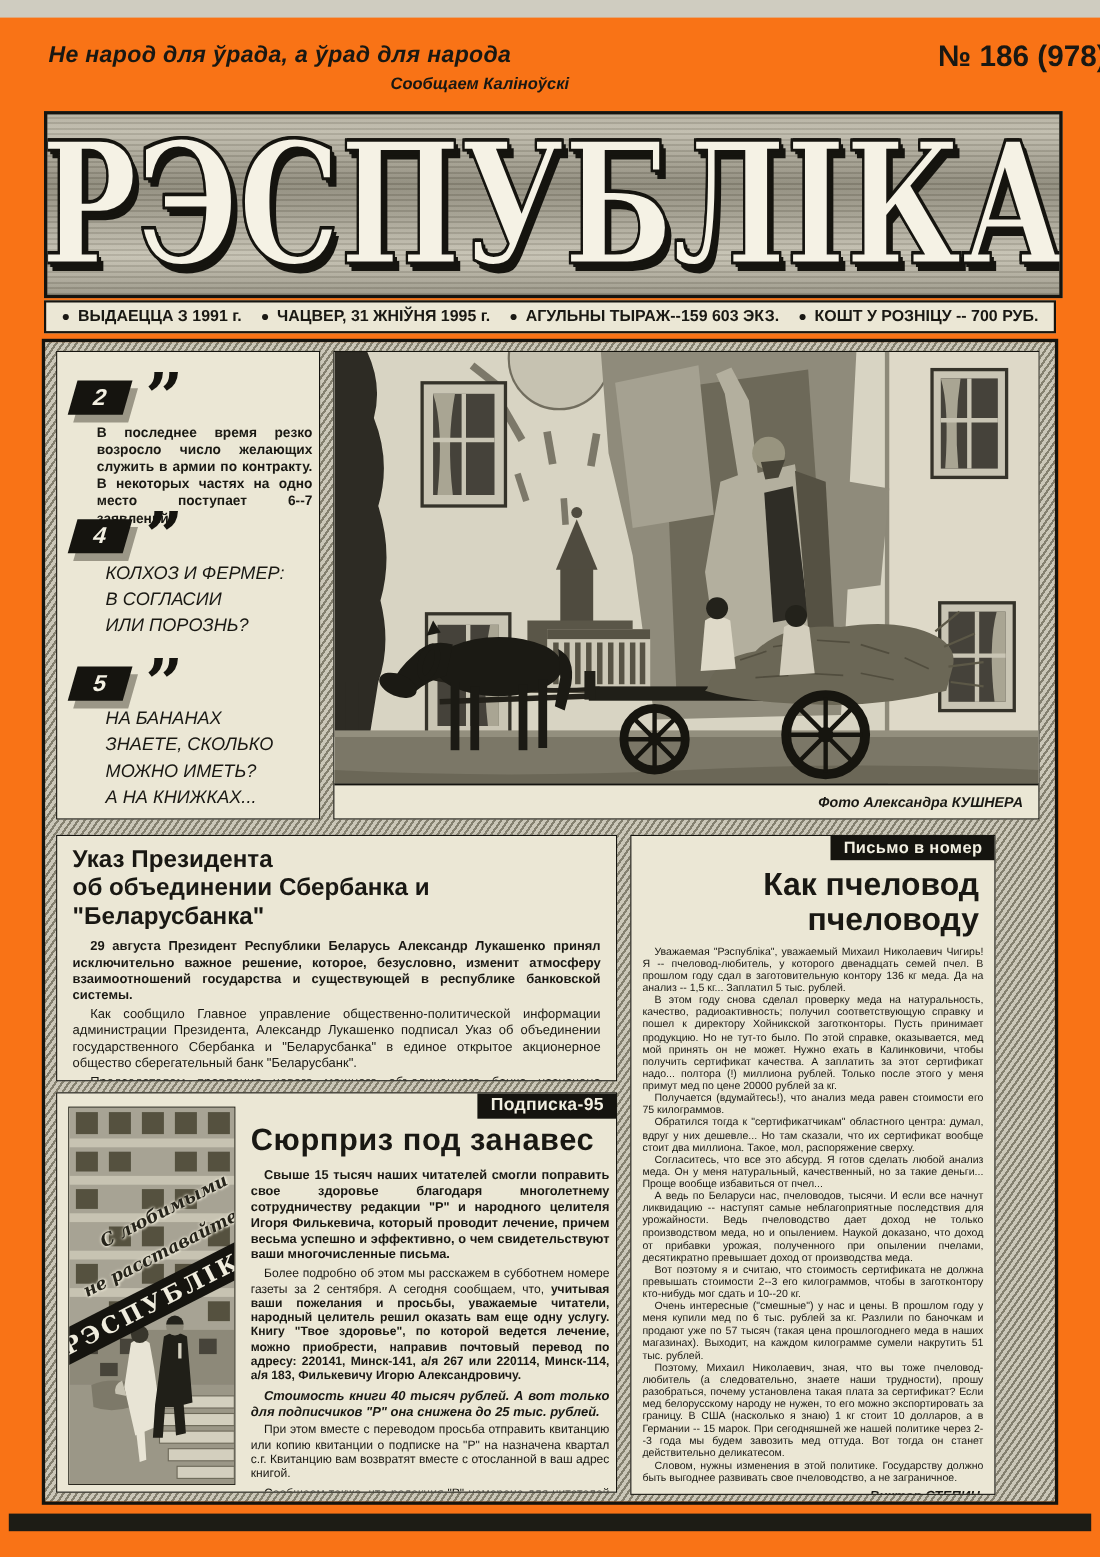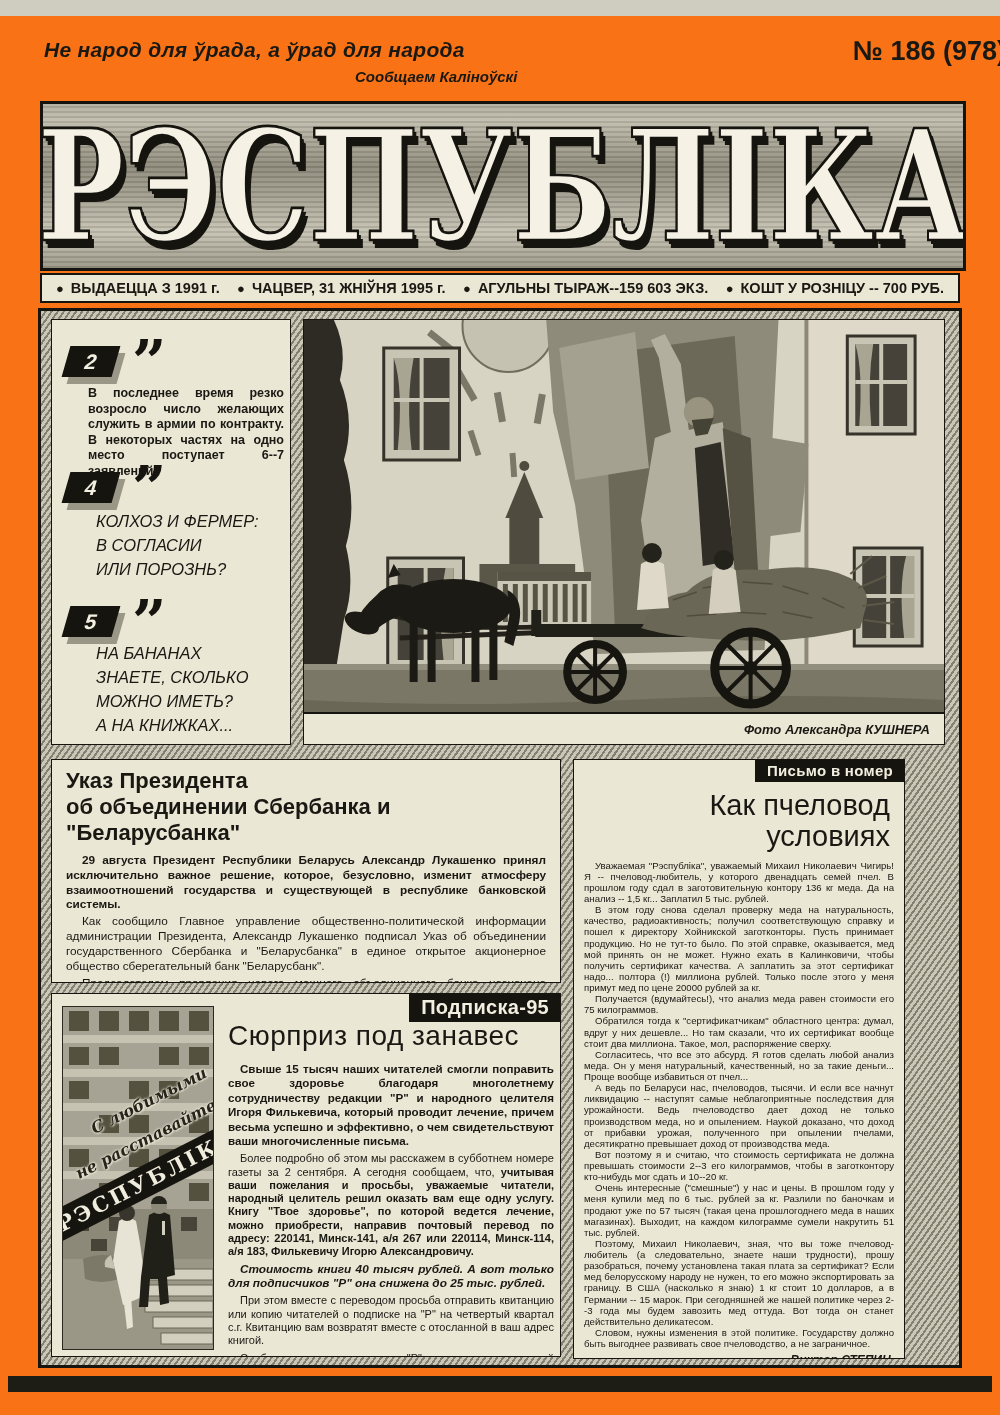--- a/index.html
+++ b/index.html
@@ -52,37 +52,37 @@
   
   .decree-box{left:10px;top:448px;width:510px;height:224px;padding:8px 14px;overflow:hidden;}
   .decree-title{text-align:left;font-weight:bold;font-size:22px;line-height:1.18;}
   .decree-lead{font-weight:bold;font-size:11.8px;line-height:1.26;text-align:justify;text-indent:16px;margin:7px 0 0;}
   .decree-p{font-size:11.8px;line-height:1.26;text-align:justify;text-indent:16px;margin:2px 0 0;}
 
   
   .letter-box{left:532px;top:448px;width:332px;height:600px;padding:0 10px 4px;overflow:hidden;}
   .tag{position:absolute;top:-1px;right:-1px;background:#15140f;color:#f2efe1;font-weight:bold;
     font-size:15px;padding:3px 12px;letter-spacing:.3px;}
-  .letter-title{margin-top:30px;text-align:right;font-weight:normal;font-size:29px;line-height:1.08;padding-right:4px;}
+  .letter-title{margin-top:30px;text-align:right;font-weight:bold;font-size:29px;line-height:1.08;padding-right:4px;}
   .letter-body{margin-top:7px;}
   .letter-body p{font-size:9.6px;line-height:1.16;text-align:justify;text-indent:11px;margin:0;}
   .letter-sign{margin-top:4px;text-align:right;font-weight:bold;font-style:italic;font-size:12px;line-height:1.25;}
 
   
   .subs-box{left:10px;top:682px;width:510px;height:364px;overflow:hidden;}
-  .subs-tag{font-size:20px;}
+  .subs-tag{font-size:16px;}
   .subs-photo-wrap{position:absolute;left:10px;top:12px;width:150px;height:342px;overflow:hidden;
     border:1px solid #2a281f;}
   .subs-script{position:absolute;transform:rotate(-27deg);font-family:"DejaVu Serif",serif;
     font-style:italic;font-weight:bold;font-size:16px;color:#26241b;white-space:nowrap;
     text-shadow:0 0 3px #ece8d7,0 0 2px #ece8d7,1px 1px 2px #ece8d7;}
   .subs-ribbon{position:absolute;left:-24px;top:158px;width:216px;transform:rotate(-27deg);
     background:#15140f;color:#f0edde;font-weight:bold;font-size:21px;letter-spacing:3px;
     text-align:center;padding:3px 0;font-family:"DejaVu Serif",serif;}
-  .subs-title{position:absolute;left:176px;top:26px;width:326px;font-weight:normal;font-size:28px;letter-spacing:.5px;}
+  .subs-title{position:absolute;left:176px;top:26px;width:326px;font-weight:bold;font-size:28px;letter-spacing:.5px;}
   .subs-colmn{position:absolute;left:176px;top:68px;width:326px;}
   .subs-lead{font-weight:bold;font-size:11.6px;line-height:1.24;text-align:justify;text-indent:12px;margin:0;}
   .subs-p{font-size:11px;line-height:1.21;text-align:justify;text-indent:12px;margin:4px 0 0;}
   .subs-p b{font-weight:bold;}
   .subs-price{font-weight:bold;font-style:italic;font-size:11.8px;line-height:1.22;text-align:justify;text-indent:12px;margin:3px 0 0;}
 
   .bottom-bar{left:8px;top:1360px;width:984px;height:16px;background:#1d1c15;}
 </style>
 </head>
 <body>
@@ -242,21 +242,21 @@
       </div>
       <p class="decree-lead">29 августа Президент Республики Беларусь Александр Лукашенко принял исключительно важное решение, которое, безусловно, изменит атмосферу взаимоотношений государства и существующей в республике банковской системы.</p>
       <p class="decree-p">Как сообщило Главное управление общественно-политической информации администрации Президента, Александр Лукашенко подписал Указ об объединении государственного Сбербанка и "Беларусбанка" в единое открытое акционерное общество сберегательный банк "Беларусбанк".</p>
       <p class="decree-p">Председателем правления нового мощного объединенного банка назначена Тамара Винникова. Новой банковской структуре предстоит решить целый ряд крупных задач, связанных с социальной защитой населения в условиях реформирования экономики республики.</p>
     </div>
 
     <div class="panel letter-box">
       <div class="tag">Письмо в номер</div>
       <div class="letter-title">
         <div>Как пчеловод</div>
-        <div>условиях</div>
+        <div>пчеловоду</div>
       </div>
       <div class="letter-body">
         <p>Уважаемая "Рэспубліка", уважаемый Михаил Николаевич Чигирь! Я -- пчеловод-любитель, у которого двенадцать семей пчел. В прошлом году сдал в заготовительную контору 136 кг меда. Да на анализ -- 1,5 кг... Заплатил 5 тыс. рублей.</p>
         <p>В этом году снова сделал проверку меда на натуральность, качество, радиоактивность; получил соответствующую справку и пошел к директору Хойникской заготконторы. Пусть принимает продукцию. Но не тут-то было. По этой справке, оказывается, мед мой принять он не может. Нужно ехать в Калинковичи, чтобы получить сертификат качества. А заплатить за этот сертификат надо... полтора (!) миллиона рублей. Только после этого у меня примут мед по цене 20000 рублей за кг.</p>
         <p>Получается (вдумайтесь!), что анализ меда равен стоимости его 75 килограммов.</p>
         <p>Обратился тогда к "сертификатчикам" областного центра: думал, вдруг у них дешевле... Но там сказали, что их сертификат вообще стоит два миллиона. Такое, мол, распоряжение сверху.</p>
         <p>Согласитесь, что все это абсурд. Я готов сделать любой анализ меда. Он у меня натуральный, качественный, но за такие деньги... Проще вообще избавиться от пчел...</p>
         <p>А ведь по Беларуси нас, пчеловодов, тысячи. И если все начнут ликвидацию -- наступят самые неблагоприятные последствия для урожайности. Ведь пчеловодство дает доход не только производством меда, но и опылением. Наукой доказано, что доход от прибавки урожая, полученного при опылении пчелами, десятикратно превышает доход от производства меда.</p>
         <p>Вот поэтому я и считаю, что стоимость сертификата не должна превышать стоимости 2--3 его килограммов, чтобы в заготконтору кто-нибудь мог сдать и 10--20 кг.</p>
         <p>Очень интересные ("смешные") у нас и цены. В прошлом году у меня купили мед по 6 тыс. рублей за кг. Разлили по баночкам и продают уже по 57 тысяч (такая цена прошлогоднего меда в наших магазинах). Выходит, на каждом килограмме сумели накрутить 51 тыс. рублей.</p>
@@ -336,21 +336,21 @@
         <div class="subs-script" style="left:22px;top:84px;">С любимыми</div>
         <div class="subs-script" style="left:4px;top:118px;">не расставайтесь</div>
         <div class="subs-ribbon">РЭСПУБЛІКА</div>
       </div>
 
       <div class="subs-title">Сюрприз под занавес</div>
       <div class="subs-colmn">
         <p class="subs-lead">Свыше 15 тысяч наших читателей смогли поправить свое здоровье благодаря многолетнему сотрудничеству редакции "Р" и народного целителя Игоря Филькевича, который проводит лечение, причем весьма успешно и эффективно, о чем свидетельствуют ваши многочисленные письма.</p>
         <p class="subs-p"><span>Более подробно об этом мы расскажем в субботнем номере газеты за 2 сентября. А сегодня сообщаем, что, </span><b>учитывая ваши пожелания и просьбы, уважаемые читатели, народный целитель решил оказать вам еще одну услугу. Книгу "Твое здоровье", по которой ведется лечение, можно приобрести, направив почтовый перевод по адресу: 220141, Минск-141, а/я 267 или 220114, Минск-114, а/я 183, Филькевичу Игорю Александровичу.</b></p>
         <p class="subs-price">Стоимость книги 40 тысяч рублей. А вот только для подписчиков "Р" она снижена до 25 тыс. рублей.</p>
-        <p class="subs-p">При этом вместе с переводом просьба отправить квитанцию или копию читателей о подписке на "Р" на четвертый квартал с.г. Квитанцию вам возвратят вместе с отосланной в ваш адрес книгой.</p>
+        <p class="subs-p">При этом вместе с переводом просьба отправить квитанцию или копию квитанции о подписке на "Р" на назначена квартал с.г. Квитанцию вам возвратят вместе с отосланной в ваш адрес книгой.</p>
         <p class="subs-p">Сообщаем также, что редакция "Р" намерена для читателей провести с Игорем Филькевичем прямую линию.</p>
       </div>
     </div>
 
   </div>
 
   <div class="abs bottom-bar"></div>
 
 </div>
 

